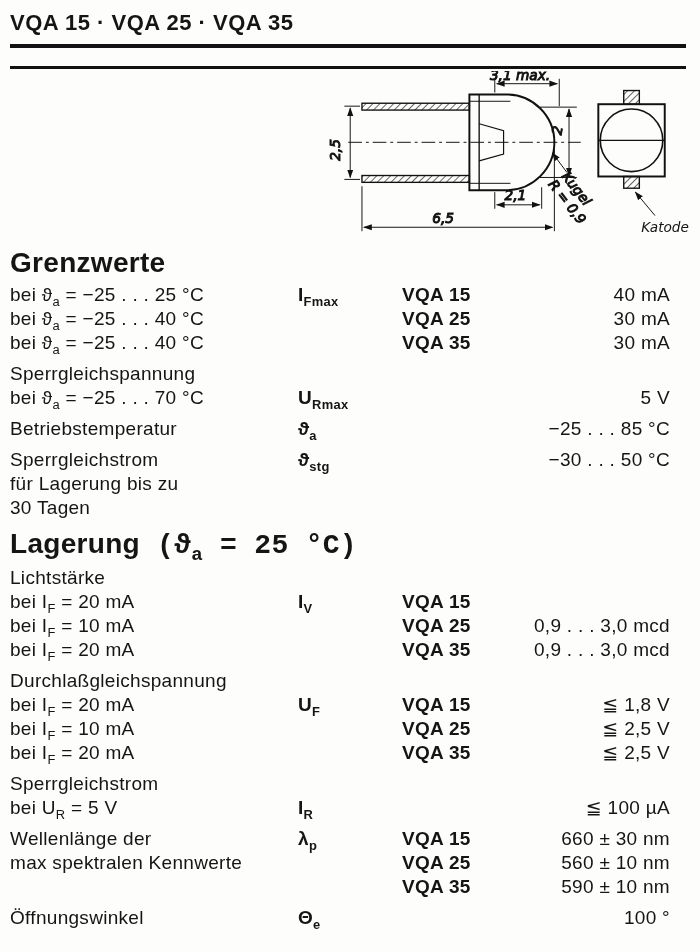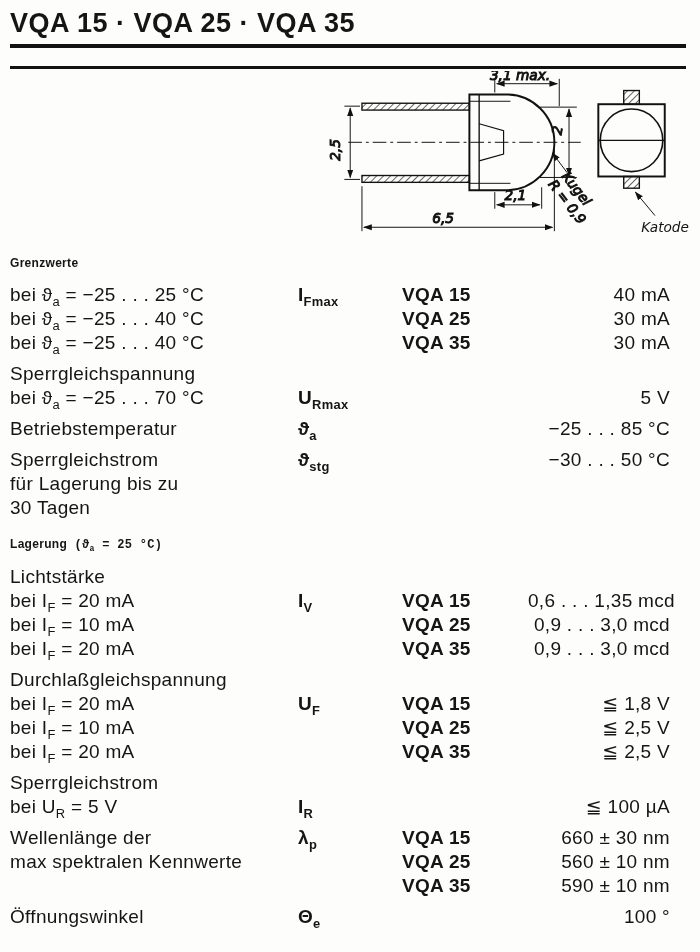--- a/index.html
+++ b/index.html
@@ -4,30 +4,30 @@
 <style>
   html,body{margin:0;padding:0;}
   body{
     width:700px;height:952px;overflow:hidden;
     background:#fdfdfb;color:#151515;
     font-family:"Liberation Sans","DejaVu Sans",sans-serif;
     -webkit-font-smoothing:antialiased;
   }
   .page{padding:8px 14px 0 10px;}
   h1{
-    font-size:27px;line-height:30px;margin:0 0 6px 0;
+    font-size:22px;line-height:30px;margin:0 0 6px 0;
     font-weight:700;letter-spacing:.5px;
   }
   .rule{background:#121212;}
   .rule.thick{height:4px;}
   .rule.thin{height:3px;margin-top:18px;}
   figure{margin:2px 0 0 0;padding:0;height:168px;}
   svg text{font-family:"DejaVu Sans","Liberation Sans",sans-serif;font-style:italic;font-size:14px;fill:#141414;}
   .spec{font-size:19px;letter-spacing:.3px;}
-  .sec-head{font-weight:700;font-size:12px;line-height:24px;margin:12px 0 8px 0;}
+  .sec-head{font-weight:700;font-size:28px;line-height:24px;margin:12px 0 8px 0;}
   .sec-note{font-weight:700;font-family:Liberation Mono, monospace;}
   .block{margin:0 0 7px 0;}
   .row{display:grid;grid-template-columns:288px 104px 126px 1fr;line-height:24px;}
   .cell{white-space:nowrap;}
   .cell.sym{font-weight:700;}
   .cell.type{font-weight:700;}
   .cell.val{text-align:right;padding-right:16px;}
   sub{font-size:68%;line-height:0;}
 </style>
 </head>
@@ -176,21 +176,20 @@
         <div class="row">
           <span class="cell cond">Lichtstärke</span>
           <span class="cell sym"></span>
           <span class="cell type"></span>
           <span class="cell val"></span>
         </div>
         <div class="row">
           <span class="cell cond">bei I<sub>F</sub> = 20 mA</span>
           <span class="cell sym">I<sub>V</sub></span>
           <span class="cell type">VQA 15</span>
-          <span class="cell val">0,6 . . . 1,35 mcd</span>
         </div>
         <div class="row">
           <span class="cell cond">bei I<sub>F</sub> = 10 mA</span>
           <span class="cell sym"></span>
           <span class="cell type">VQA 25</span>
           <span class="cell val">0,9 . . . 3,0 mcd</span>
         </div>
         <div class="row">
           <span class="cell cond">bei I<sub>F</sub> = 20 mA</span>
           <span class="cell sym"></span>

